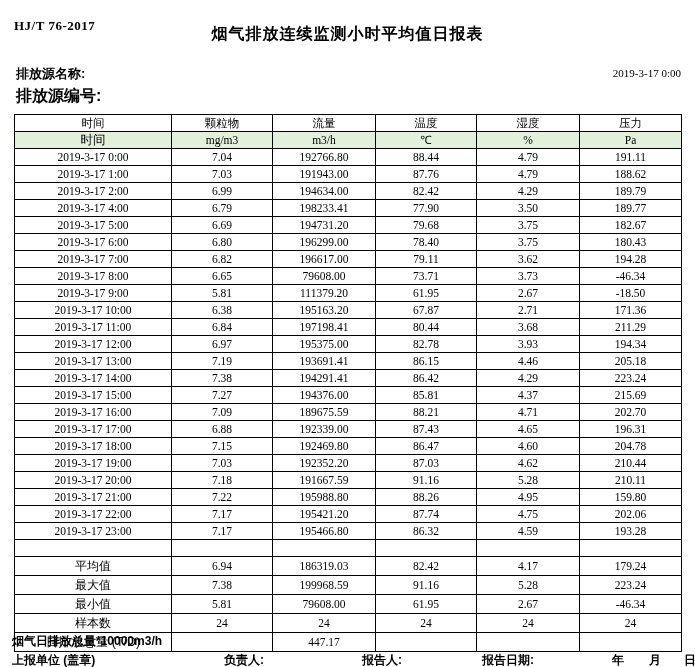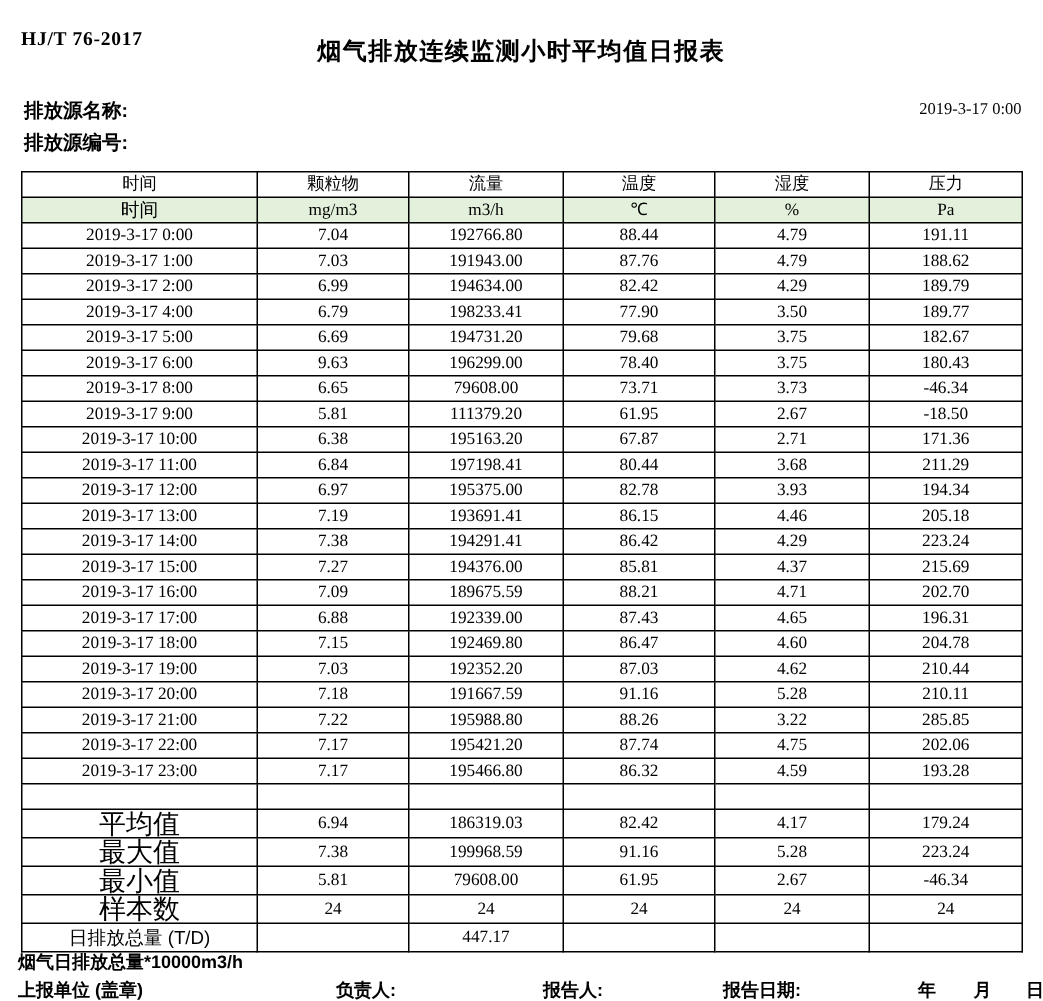--- a/index.html
+++ b/index.html
@@ -46,21 +46,21 @@
     left: 16px;
     top: 65px;
     font-weight: bold;
     font-size: 13px;
   }
   .src-code {
     position: absolute;
     left: 16px;
     top: 86px;
     font-weight: bold;
-    font-size: 13px;
+    font-size: 16px;
   }
   .report-date {
     position: absolute;
     right: 14px;
     top: 67px;
     font-size: 11px;
     font-family: "Liberation Serif", serif;
   }
 
   table.main {
@@ -99,21 +99,21 @@
   .spacer-row td {
     height: 11px;
     line-height: 11px;
     border-left: 1px solid #000;
     border-right: 1px solid #000;
     border-top: 1px solid #000;
     border-bottom: 1px solid #000;
   }
   .summary-row td.lbl {
     font-family: "Liberation Sans", sans-serif;
-    font-size: 18px;
+    font-size: 12px;
     height: 18px;
     line-height: 18px;
   }
   .summary-row td {
     height: 18px;
     line-height: 18px;
   }
   .total-row td.lbl {
     font-family: "Liberation Sans", sans-serif;
     font-size: 12.5px;
@@ -221,25 +221,33 @@
       <tr>
         <td>2019-3-17 5:00</td>
         <td>6.69</td>
         <td>194731.20</td>
         <td>79.68</td>
         <td>3.75</td>
         <td>182.67</td>
       </tr>
       <tr>
         <td>2019-3-17 6:00</td>
-        <td>9.63</td>
+        <td>6.80</td>
         <td>196299.00</td>
         <td>78.40</td>
         <td>3.75</td>
         <td>180.43</td>
+      </tr>
+      <tr>
+        <td>2019-3-17 7:00</td>
+        <td>6.82</td>
+        <td>196617.00</td>
+        <td>79.11</td>
+        <td>3.62</td>
+        <td>194.28</td>
       </tr>
       <tr>
         <td>2019-3-17 8:00</td>
         <td>6.65</td>
         <td>79608.00</td>
         <td>73.71</td>
         <td>3.73</td>
         <td>-46.34</td>
       </tr>
       <tr>
@@ -336,22 +344,22 @@
         <td>191667.59</td>
         <td>91.16</td>
         <td>5.28</td>
         <td>210.11</td>
       </tr>
       <tr>
         <td>2019-3-17 21:00</td>
         <td>7.22</td>
         <td>195988.80</td>
         <td>88.26</td>
-        <td>3.22</td>
-        <td>285.85</td>
+        <td>4.95</td>
+        <td>159.80</td>
       </tr>
       <tr>
         <td>2019-3-17 22:00</td>
         <td>7.17</td>
         <td>195421.20</td>
         <td>87.74</td>
         <td>4.75</td>
         <td>202.06</td>
       </tr>
       <tr>

